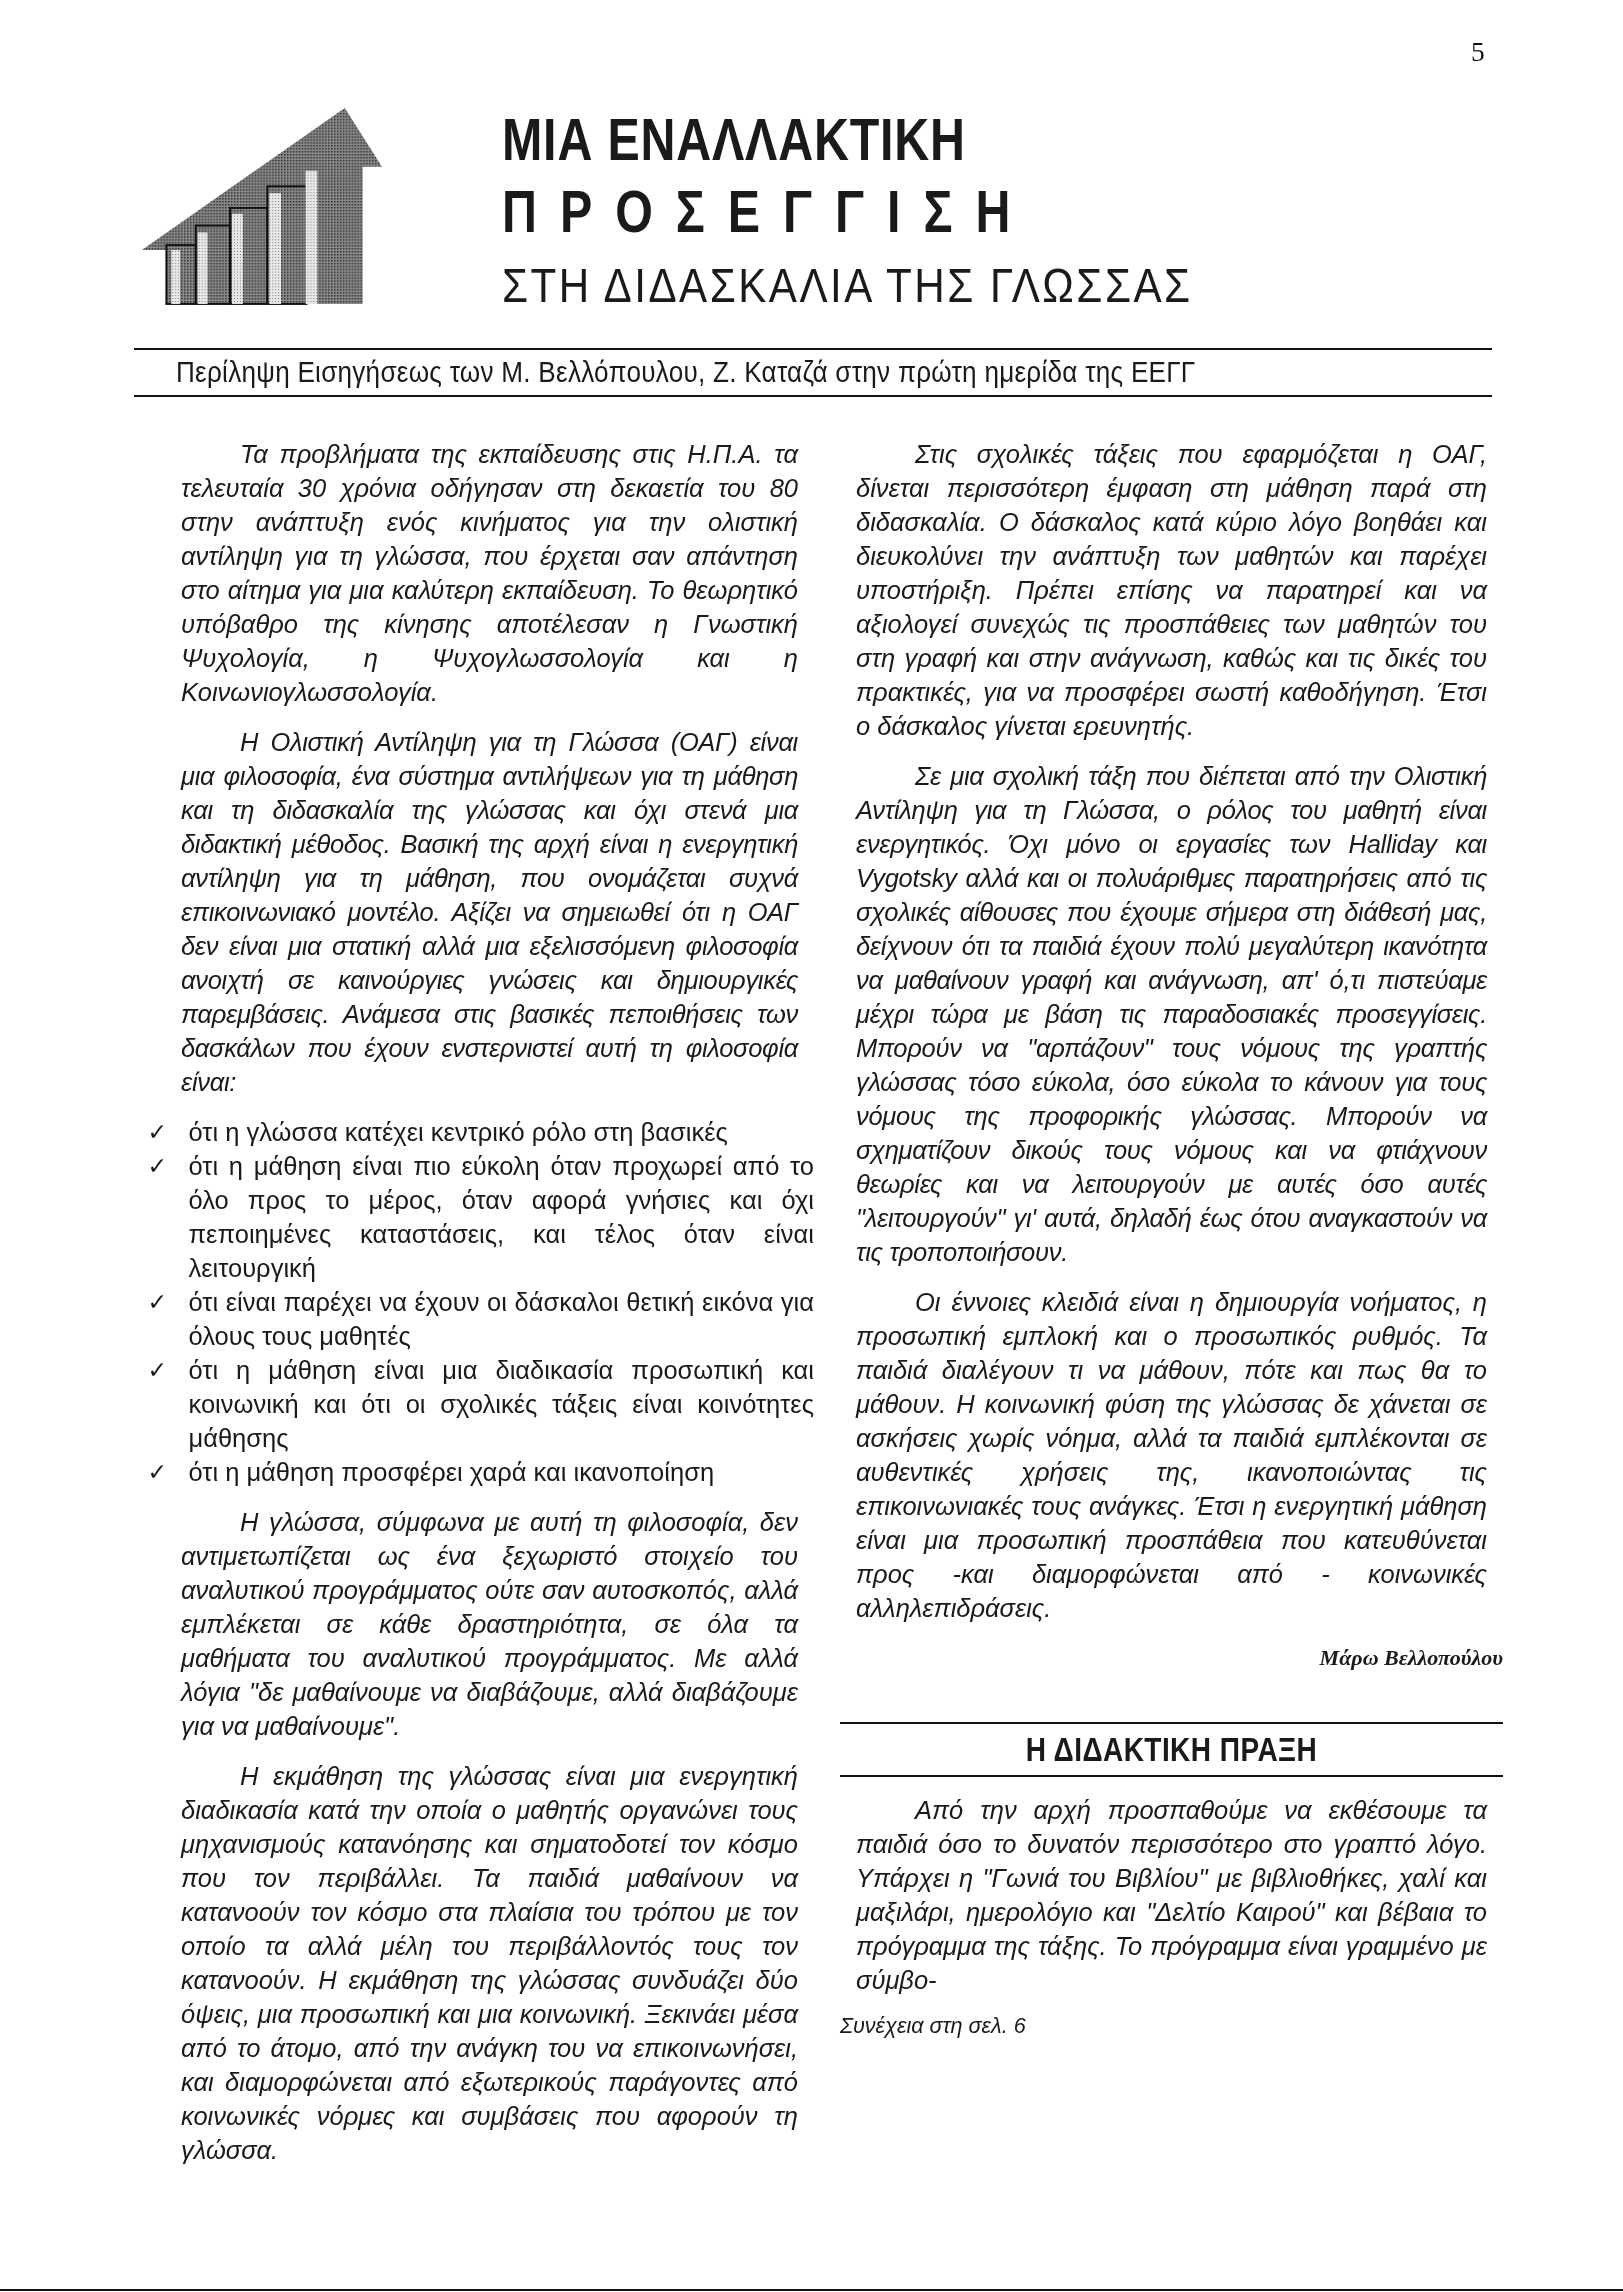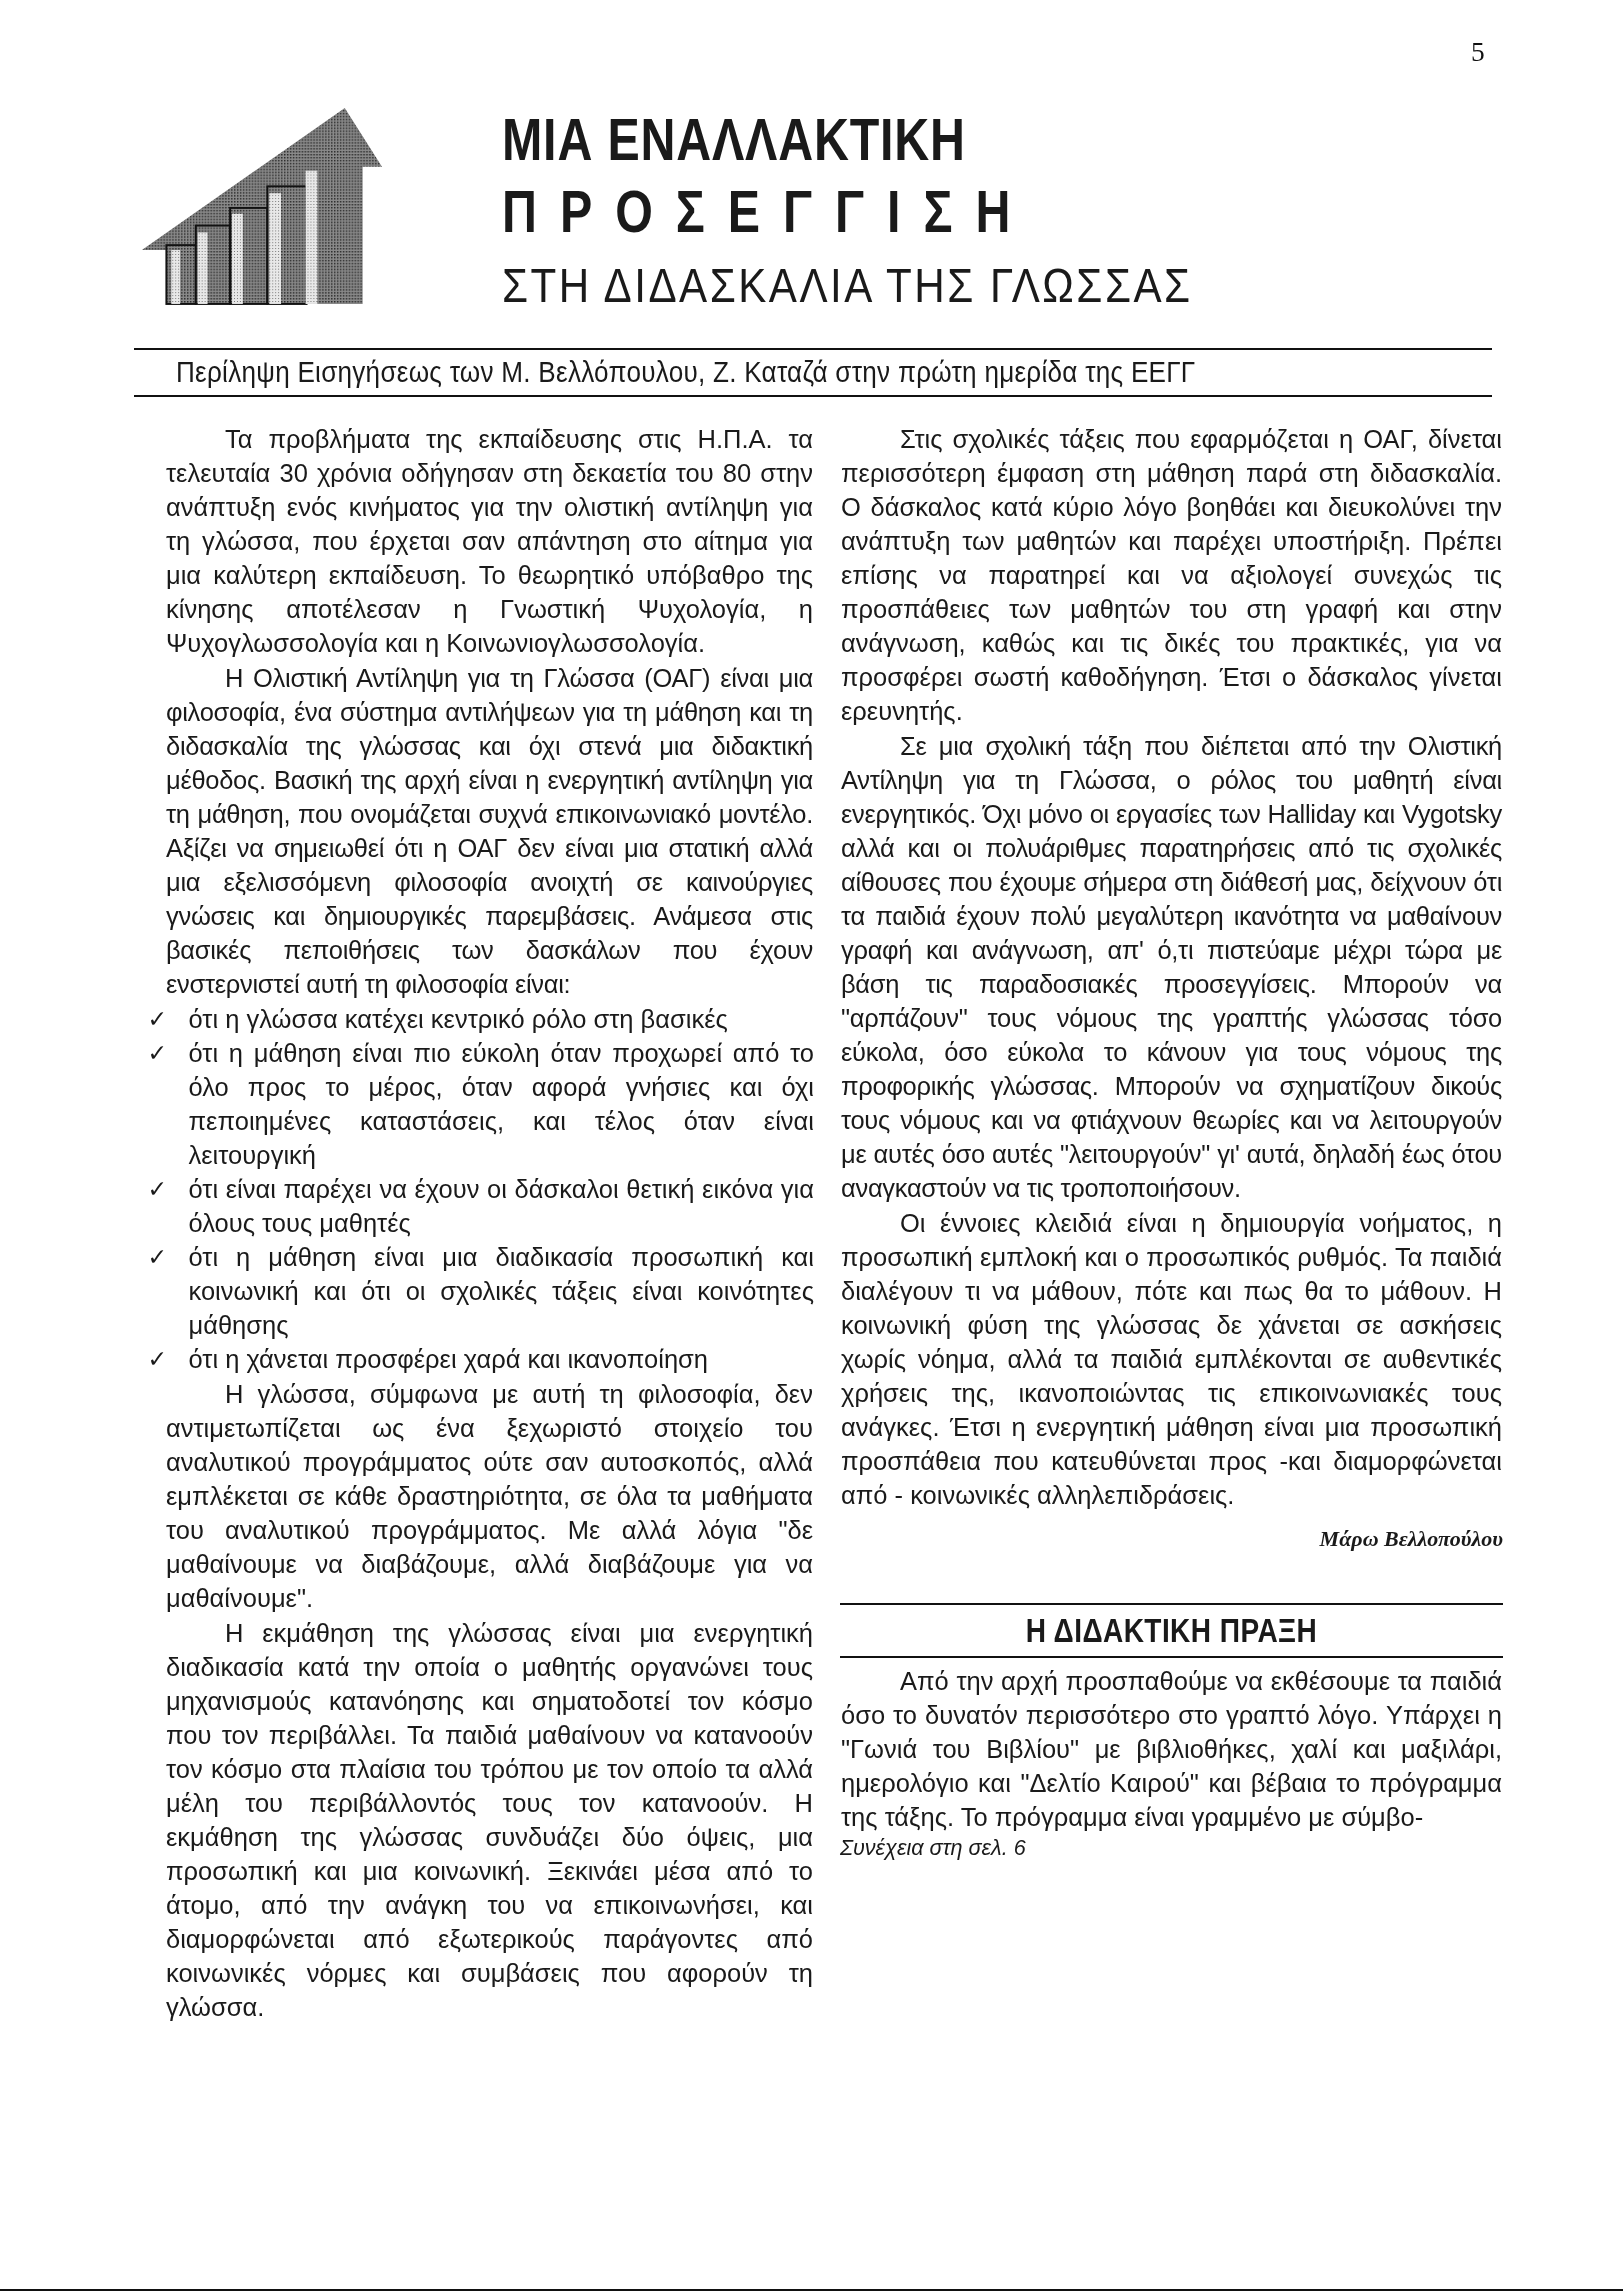--- a/index.html
+++ b/index.html
@@ -7,21 +7,21 @@
          font-family:"Liberation Sans","DejaVu Sans",sans-serif; }
   .page-number { position:absolute; left:1471px; top:37px; font-family:"Liberation Serif",serif; font-size:27.4px; color:#111; }
   .logo { position:absolute; left:137px; top:98px; width:245px; height:211px; }
   .title-block { position:absolute; left:502px; top:106px; }
   .title-line1 { font-family:"Liberation Sans",sans-serif; font-weight:bold; font-size:59px; letter-spacing:1px; line-height:69px; transform:scaleX(0.82); transform-origin:left; white-space:nowrap; }
   .title-line2 { font-family:"Liberation Sans",sans-serif; font-weight:bold; font-size:59px; letter-spacing:28px; line-height:71px; transform:scaleX(0.82); transform-origin:left; white-space:nowrap; margin-top:2px; }
   .title-line3 { font-family:"Liberation Sans",sans-serif; font-weight:normal; font-size:49px; letter-spacing:2.9px; line-height:63px; transform:scaleX(0.86); transform-origin:left; white-space:nowrap; margin-top:5.9px; }
   .rule { position:absolute; height:0; border-top:2.9px solid #111; }
   .subtitle { position:absolute; left:176px; top:355px; width:1274px; font-size:30px; letter-spacing:0.3px; transform:scaleX(0.87); transform-origin:left; white-space:nowrap; }
   .col { position:absolute; top:421px; font-family:"Liberation Sans",sans-serif; font-size:25.5px; line-height:34px; text-align:justify; }
-  .col p { margin:1px; }
+  .col p { margin:16px;font-style:italic; }
   .col .indent { text-indent:59px; }
   .col-left { left:165px; width:649px; }
   .col-right { left:840px; width:663px; }
   .narrow { letter-spacing:-0.3px; }
   ul.checks { list-style:none; margin:0; padding:0; }
   ul.checks li { position:relative; padding-left:23.5px; }
   ul.checks li .check { position:absolute; left:-17.6px; top:0; font-size:23.5px; }
   .signature { text-align:right; font-family:"Liberation Serif",serif; font-weight:bold; font-style:italic; font-size:22px; margin-top:9.8px; }
   .section-head { margin-top:47px; border-top:2.9px solid #111; border-bottom:2.9px solid #111; text-align:center; font-weight:bold; font-size:33px; line-height:51px; letter-spacing:0.5px; margin-bottom:5.9px; }
   .section-head span { display:inline-block; transform:scaleX(0.85); }
@@ -68,21 +68,21 @@
 <div class="rule" style="left:134px; top:395px; width:1358px;"></div>
 
 <div class="col col-left">
   <p class="indent">Τα προβλήματα της εκπαίδευσης στις Η.Π.Α. τα τελευταία 30 χρόνια οδήγησαν στη δεκαετία του 80 στην ανάπτυξη ενός κινήματος για την ολιστική αντίληψη για τη γλώσσα, που έρχεται σαν απάντηση στο αίτημα για μια καλύτερη εκπαίδευση. Το θεωρητικό υπόβαθρο της κίνησης αποτέλεσαν η Γνωστική Ψυχολογία, η Ψυχογλωσσολογία και η Κοινωνιογλωσσολογία.</p>
   <p class="indent narrow">Η Ολιστική Αντίληψη για τη Γλώσσα (ΟΑΓ) είναι μια φιλοσοφία, ένα σύστημα αντιλήψεων για τη μάθηση και τη διδασκαλία της γλώσσας και όχι στενά μια διδακτική μέθοδος. Βασική της αρχή είναι η ενεργητική αντίληψη για τη μάθηση, που ονομάζεται συχνά επικοινωνιακό μοντέλο. Αξίζει να σημειωθεί ότι η ΟΑΓ δεν είναι μια στατική αλλά μια εξελισσόμενη φιλοσοφία ανοιχτή σε καινούργιες γνώσεις και δημιουργικές παρεμβάσεις. Ανάμεσα στις βασικές πεποιθήσεις των δασκάλων που έχουν ενστερνιστεί αυτή τη φιλοσοφία είναι:</p>
   <ul class="checks">
     <li><span class="check">✓</span><span>ότι η γλώσσα κατέχει κεντρικό ρόλο στη βασικές</span></li>
     <li><span class="check">✓</span><span>ότι η μάθηση είναι πιο εύκολη όταν προχωρεί από το όλο προς το μέρος, όταν αφορά γνήσιες και όχι πεποιημένες καταστάσεις, και τέλος όταν είναι λειτουργική</span></li>
     <li><span class="check">✓</span><span>ότι είναι παρέχει να έχουν οι δάσκαλοι θετική εικόνα για όλους τους μαθητές</span></li>
     <li><span class="check">✓</span><span>ότι η μάθηση είναι μια διαδικασία προσωπική και κοινωνική και ότι οι σχολικές τάξεις είναι κοινότητες μάθησης</span></li>
-    <li><span class="check">✓</span><span>ότι η χάνεται προσφέρει χαρά και ικανοποίηση</span></li>
+    <li><span class="check">✓</span><span>ότι η μάθηση προσφέρει χαρά και ικανοποίηση</span></li>
   </ul>
   <p class="indent">Η γλώσσα, σύμφωνα με αυτή τη φιλοσοφία, δεν αντιμετωπίζεται ως ένα ξεχωριστό στοιχείο του αναλυτικού προγράμματος ούτε σαν αυτοσκοπός, αλλά εμπλέκεται σε κάθε δραστηριότητα, σε όλα τα μαθήματα του αναλυτικού προγράμματος. Με αλλά λόγια "δε μαθαίνουμε να διαβάζουμε, αλλά διαβάζουμε για να μαθαίνουμε".</p>
   <p class="indent">Η εκμάθηση της γλώσσας είναι μια ενεργητική διαδικασία κατά την οποία ο μαθητής οργανώνει τους μηχανισμούς κατανόησης και σηματοδοτεί τον κόσμο που τον περιβάλλει. Τα παιδιά μαθαίνουν να κατανοούν τον κόσμο στα πλαίσια του τρόπου με τον οποίο τα αλλά μέλη του περιβάλλοντός τους τον κατανοούν. Η εκμάθηση της γλώσσας συνδυάζει δύο όψεις, μια προσωπική και μια κοινωνική. Ξεκινάει μέσα από το άτομο, από την ανάγκη του να επικοινωνήσει, και διαμορφώνεται από εξωτερικούς παράγοντες από κοινωνικές νόρμες και συμβάσεις που αφορούν τη γλώσσα.</p>
 </div>
 
 <div class="col col-right">
   <p class="indent">Στις σχολικές τάξεις που εφαρμόζεται η ΟΑΓ, δίνεται περισσότερη έμφαση στη μάθηση παρά στη διδασκαλία. Ο δάσκαλος κατά κύριο λόγο βοηθάει και διευκολύνει την ανάπτυξη των μαθητών και παρέχει υποστήριξη. Πρέπει επίσης να παρατηρεί και να αξιολογεί συνεχώς τις προσπάθειες των μαθητών του στη γραφή και στην ανάγνωση, καθώς και τις δικές του πρακτικές, για να προσφέρει σωστή καθοδήγηση. Έτσι ο δάσκαλος γίνεται ερευνητής.</p>
   <p class="indent narrow">Σε μια σχολική τάξη που διέπεται από την Ολιστική Αντίληψη για τη Γλώσσα, ο ρόλος του μαθητή είναι ενεργητικός. Όχι μόνο οι εργασίες των Halliday και Vygotsky αλλά και οι πολυάριθμες παρατηρήσεις από τις σχολικές αίθουσες που έχουμε σήμερα στη διάθεσή μας, δείχνουν ότι τα παιδιά έχουν πολύ μεγαλύτερη ικανότητα να μαθαίνουν γραφή και ανάγνωση, απ' ό,τι πιστεύαμε μέχρι τώρα με βάση τις παραδοσιακές προσεγγίσεις. Μπορούν να "αρπάζουν" τους νόμους της γραπτής γλώσσας τόσο εύκολα, όσο εύκολα το κάνουν για τους νόμους της προφορικής γλώσσας. Μπορούν να σχηματίζουν δικούς τους νόμους και να φτιάχνουν θεωρίες και να λειτουργούν με αυτές όσο αυτές "λειτουργούν" γι' αυτά, δηλαδή έως ότου αναγκαστούν να τις τροποποιήσουν.</p>
   <p class="indent">Οι έννοιες κλειδιά είναι η δημιουργία νοήματος, η προσωπική εμπλοκή και ο προσωπικός ρυθμός. Τα παιδιά διαλέγουν τι να μάθουν, πότε και πως θα το μάθουν. Η κοινωνική φύση της γλώσσας δε χάνεται σε ασκήσεις χωρίς νόημα, αλλά τα παιδιά εμπλέκονται σε αυθεντικές χρήσεις της, ικανοποιώντας τις επικοινωνιακές τους ανάγκες. Έτσι η ενεργητική μάθηση είναι μια προσωπική προσπάθεια που κατευθύνεται προς -και διαμορφώνεται από - κοινωνικές αλληλεπιδράσεις.</p>
   <div class="signature">Μάρω Βελλοπούλου</div>

